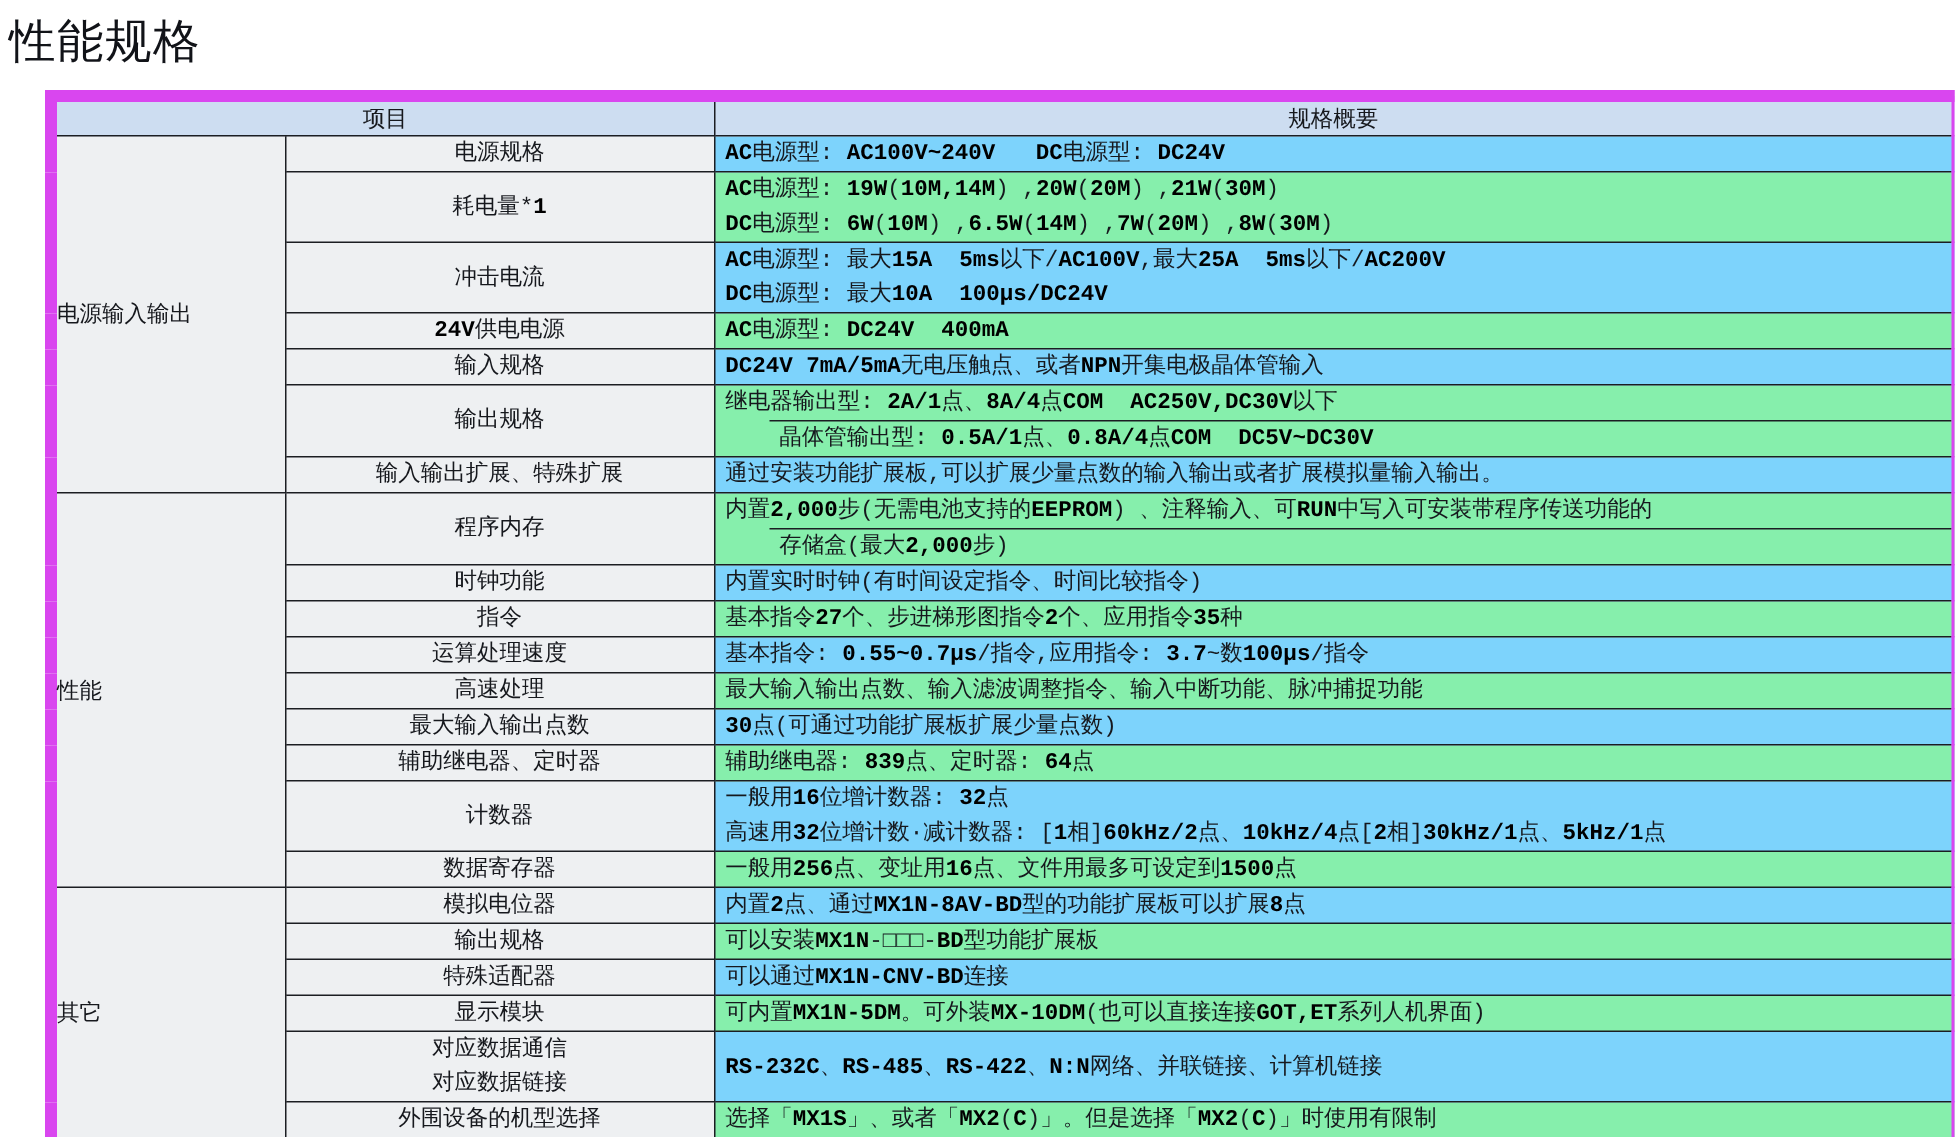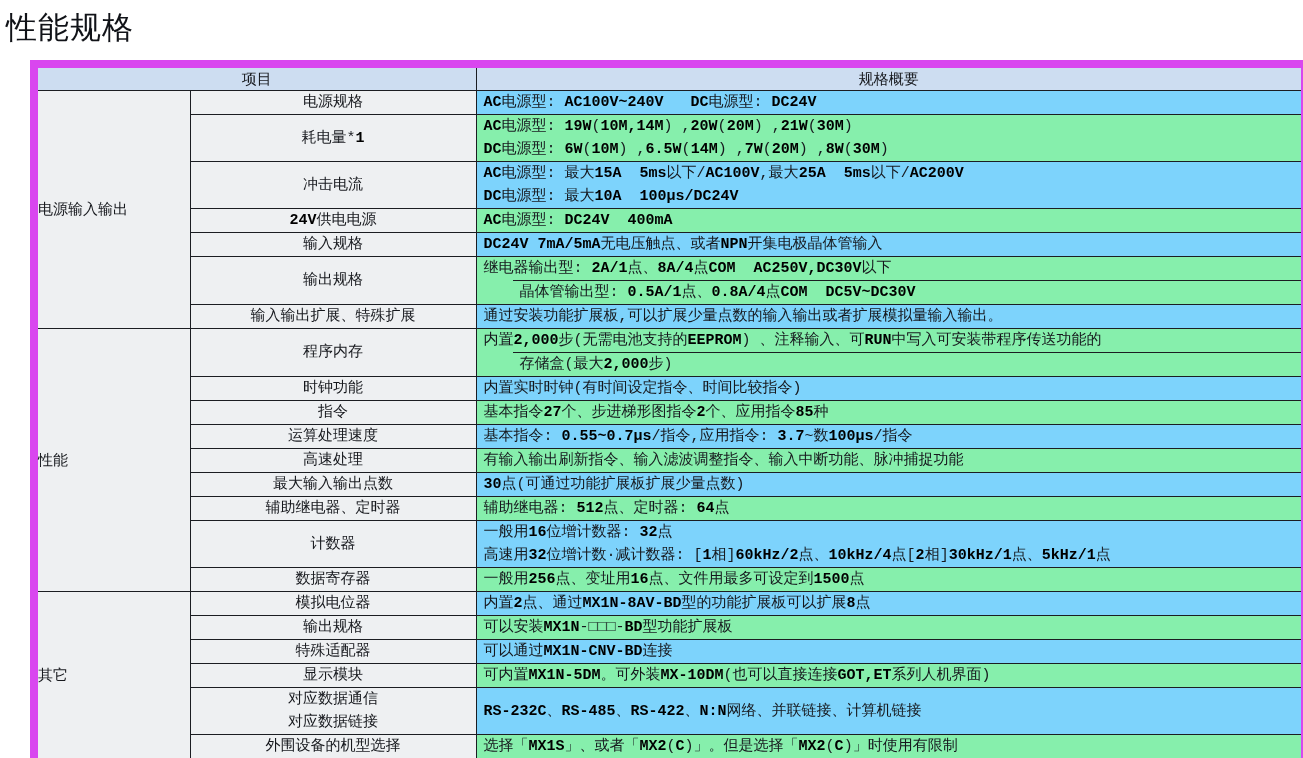--- a/index.html
+++ b/index.html
@@ -109,45 +109,45 @@
       </tr>
       <tr class="single">
         <td class="item">时钟功能</td>
         <td class="val">
           <div class="vline">内置实时时钟(有时间设定指令、时间比较指令)</div>
         </td>
       </tr>
       <tr class="single">
         <td class="item">指令</td>
         <td class="val shade">
-          <div class="vline">基本指令<b>27</b>个、步进梯形图指令<b>2</b>个、应用指令<b>85</b>种</div>
+          <div class="vline">基本指令<b>27</b>个、步进梯形图指令<b>2</b>个、应用指令<b>35</b>种</div>
         </td>
       </tr>
       <tr class="single">
         <td class="item">运算处理速度</td>
         <td class="val">
           <div class="vline">基本指令: <b>0.55~0.7μs</b>/指令,应用指令: <b>3.7</b>~数<b>100μs</b>/指令</div>
         </td>
       </tr>
       <tr class="single">
         <td class="item">高速处理</td>
         <td class="val shade">
-          <div class="vline">有输入输出刷新指令、输入滤波调整指令、输入中断功能、脉冲捕捉功能</div>
+          <div class="vline">最大输入输出点数、输入滤波调整指令、输入中断功能、脉冲捕捉功能</div>
         </td>
       </tr>
       <tr class="single">
         <td class="item">最大输入输出点数</td>
         <td class="val">
           <div class="vline"><b>30</b>点(可通过功能扩展板扩展少量点数)</div>
         </td>
       </tr>
       <tr class="single">
         <td class="item">辅助继电器、定时器</td>
         <td class="val shade">
-          <div class="vline">辅助继电器: <b>512</b>点、定时器: <b>64</b>点</div>
+          <div class="vline">辅助继电器: <b>839</b>点、定时器: <b>64</b>点</div>
         </td>
       </tr>
       <tr>
         <td class="item">计数器</td>
         <td class="val">
           <div class="vline">一般用<b>16</b>位增计数器: <b>32</b>点</div>
           <div class="vline">高速用<b>32</b>位增计数·减计数器: [<b>1</b>相]<b>60kHz/2</b>点、<b>10kHz/4</b>点[<b>2</b>相]<b>30kHz/1</b>点、<b>5kHz/1</b>点</div>
         </td>
       </tr>
       <tr class="single">

